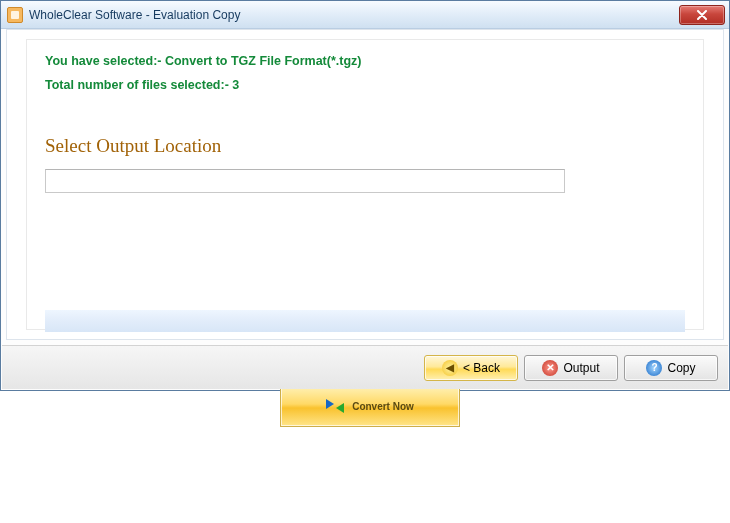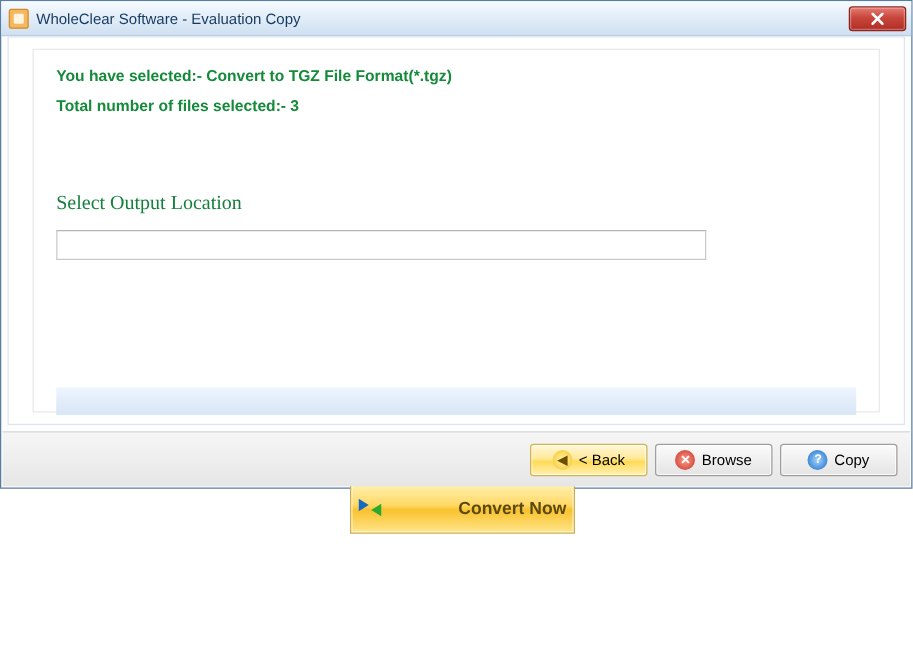--- a/index.html
+++ b/index.html
@@ -68,24 +68,24 @@
     padding: 12px 18px 28px 18px;
   }
   .status-line {
     color: #148a3a;
     font-weight: bold;
     font-size: 12.5px;
     margin: 2px 0 10px 0;
   }
 
   .label-output {
-    margin-top: 62px;
+    margin-top: 43px;
     font-family: Georgia, "Times New Roman", serif;
-    font-size: 16px;
-    color: #15803d;
+    font-size: 19px;
+    color: #a16207;
     margin-bottom: 4px;
   }
   .output-row {
     position: relative;
     height: 52px;
   }
   .output-input {
     position: absolute;
     left: 0; top: 8px;
     width: 520px; height: 24px;
@@ -143,23 +143,23 @@
     box-shadow: inset 0 1px 1px rgba(255,255,255,.8);
   }
 
   .convert-btn {
     position:absolute;
     left:253px; top:345px;
     width:180px; height:42px;
     background: linear-gradient(#fff2b8, #ffd966 45%, #f9c22e 55%, #ffe58a);
     border:1px solid #ceae4a;
     box-shadow: inset 0 0 0 1px rgba(255,255,255,.7);
-    display:flex; align-items:center; justify-content:space-between;
+    display:flex; align-items:center; justify-content:center;
     gap:8px;
-    font-size:14px; font-weight:600; color:#5a4a12;
+    font-size:10px; font-weight:600; color:#5a4a12;
     cursor:pointer;
   }
   .convert-icon {
     width:18px; height:18px; position:relative;
   }
   .convert-icon .a1{
     position:absolute; left:0; top:2px; width:0;height:0;
     border-top:5px solid transparent;border-bottom:5px solid transparent;
     border-left:8px solid #1767c4;
   }
@@ -244,21 +244,21 @@
     </div>
   </div>
 
   <div class="footer">
     <button class="footer-btn back-btn">
       <span class="circ yellow">◀</span>
       <span>&lt; Back</span>
     </button>
     <button class="footer-btn">
       <span class="circ red">✕</span>
-      <span>Browse</span>
+      <span>Output</span>
     </button>
     <button class="footer-btn">
       <span class="circ blue">?</span>
       <span>Copy</span>
     </button>
   </div>
 
 </div>
 
 </body></html>

